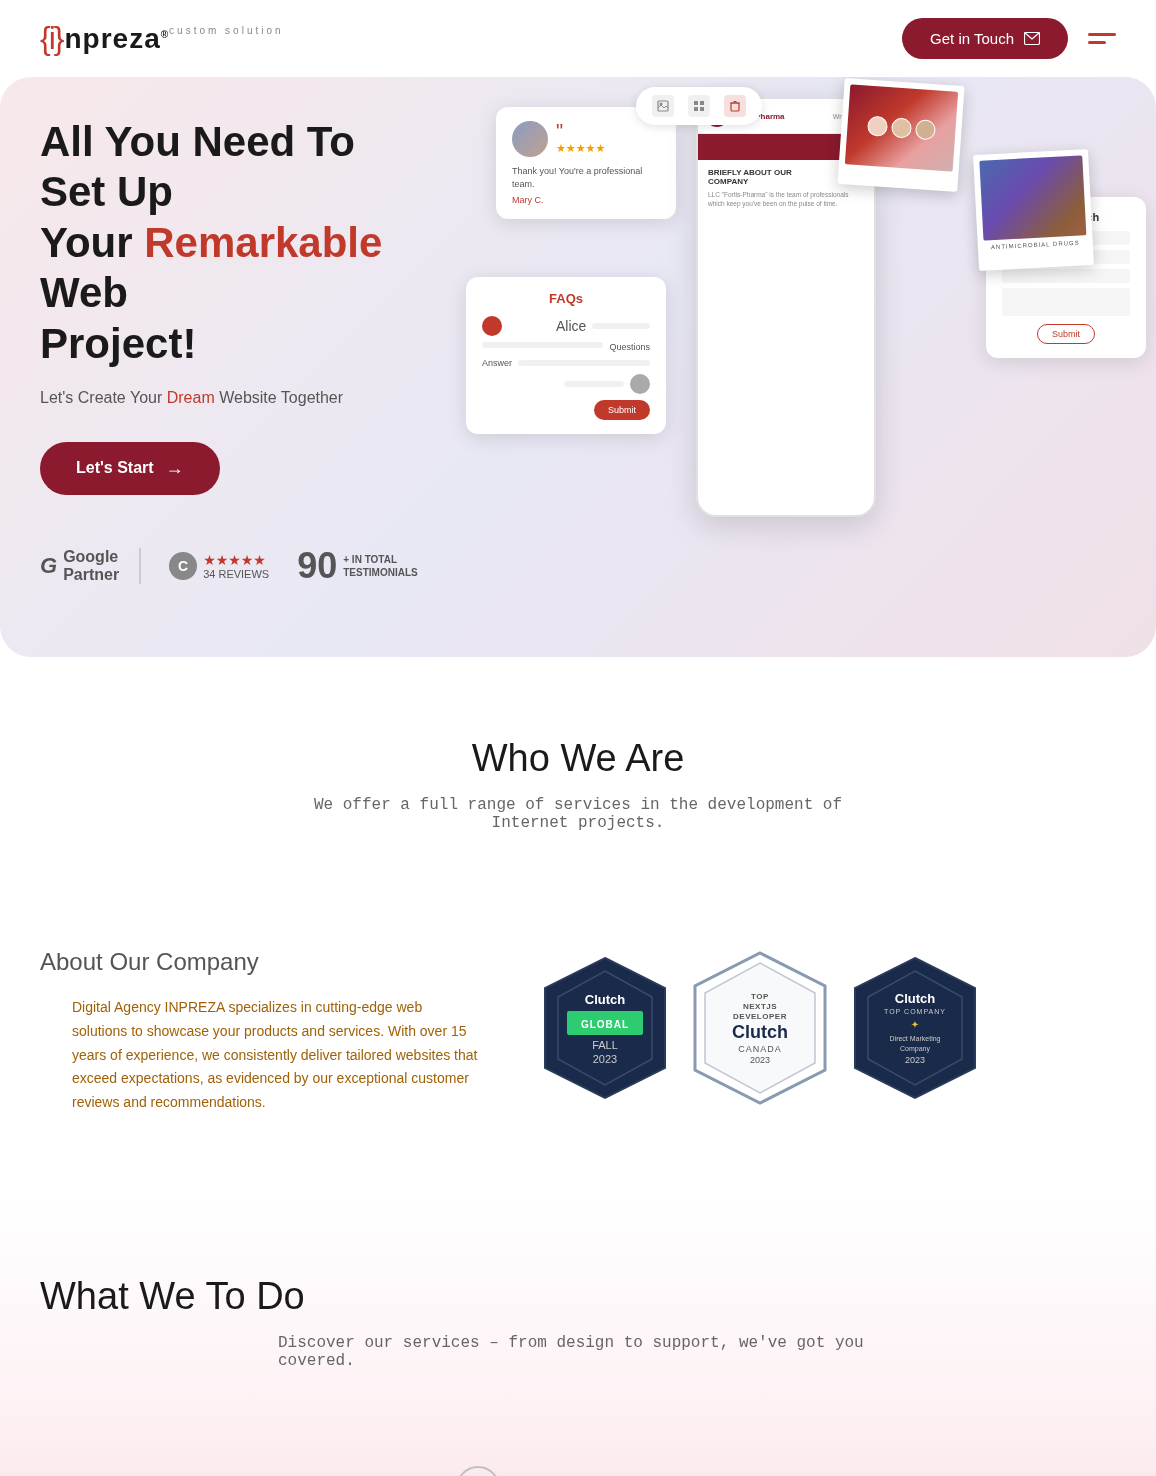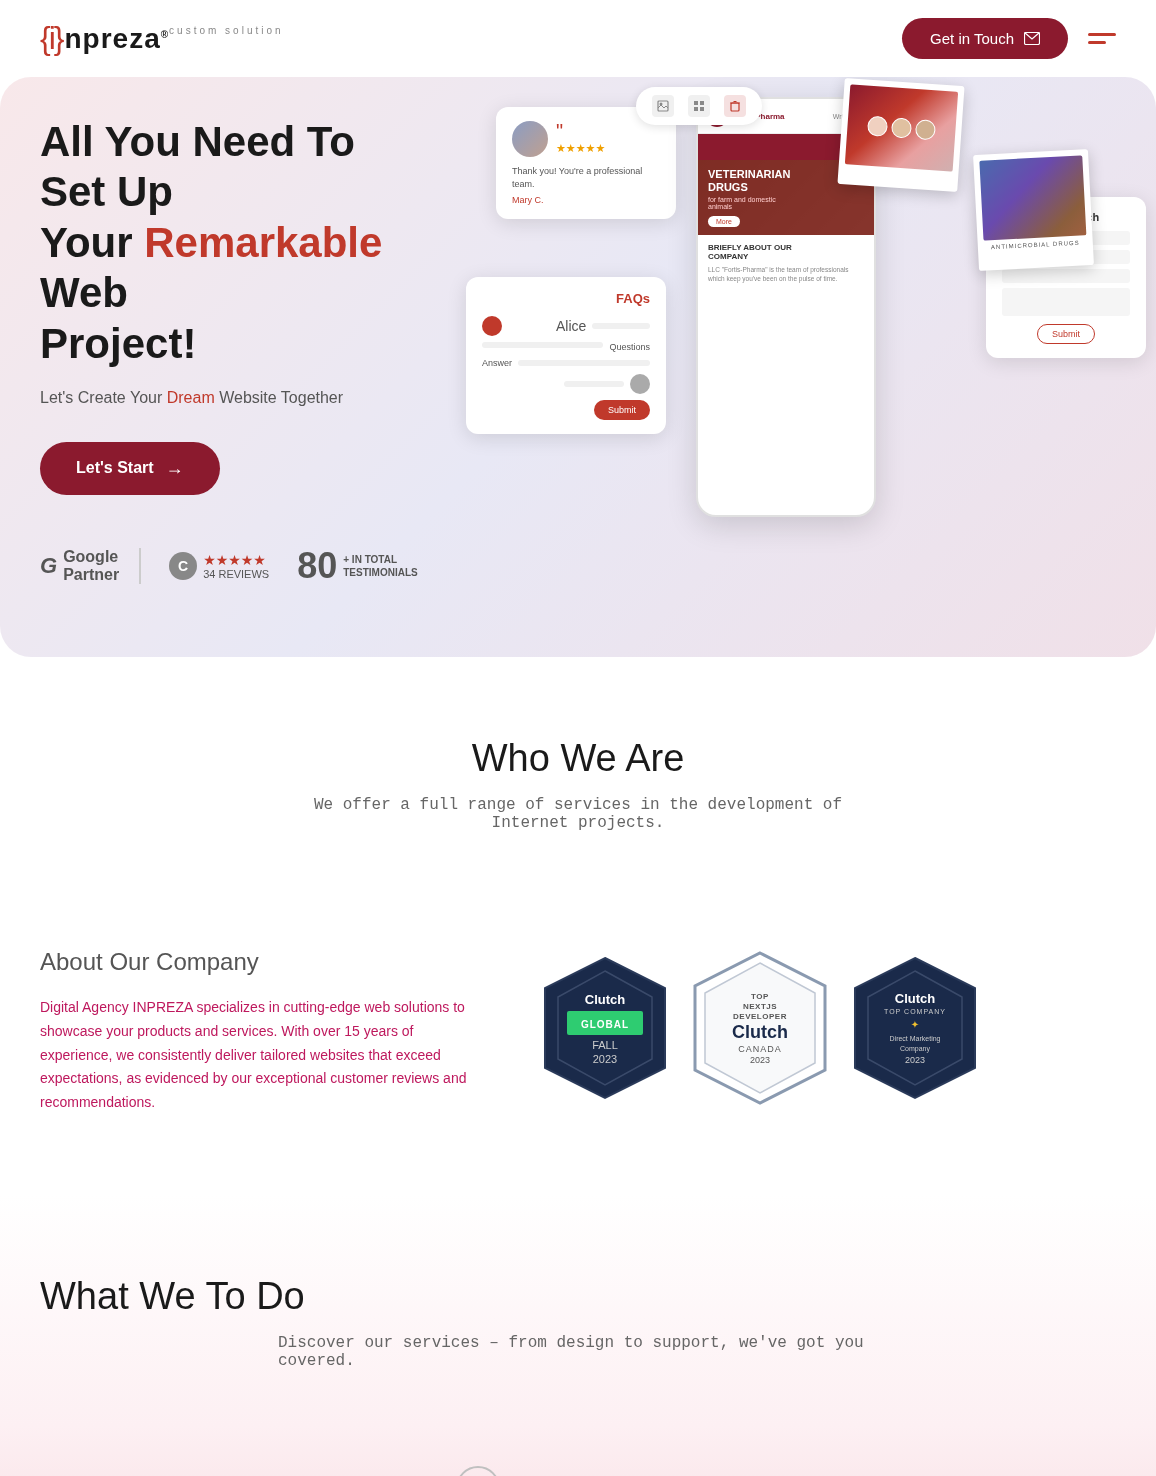--- a/index.html
+++ b/index.html
@@ -267,21 +267,21 @@
       border-radius: 12px;
       padding: 14px 16px;
       width: 200px;
       box-shadow: 0 4px 20px rgba(0,0,0,0.12);
     }
     .faq-title {
       font-size: 13px;
       font-weight: 700;
       color: #c0392b;
       margin-bottom: 10px;
-      text-align: right;
+      text-align: center;
     }
     .faq-submit {
       background: #c0392b;
       color: #fff;
       border: none;
       border-radius: 10px;
       padding: 5px 14px;
       font-size: 9px;
       cursor: pointer;
       float: right;
@@ -377,22 +377,23 @@
       max-width: 440px;
     }
     .about-title {
       font-size: 24px;
       font-weight: 400;
       color: #555;
       margin-bottom: 20px;
     }
     .about-desc {
       font-size: 14px;
-      color: #be185d;
+      color: #a16207;
       line-height: 1.7;
+      margin-left: 32px;
     }
 
     
     .badges-container {
       display: flex;
       align-items: center;
       gap: 20px;
       flex-shrink: 0;
     }
 
@@ -478,21 +479,21 @@
         <span style="font-size:16px;color:#555;font-weight:600;">Google<br>Partner</span>
       </div>
       <div class="clutch-logo">
         <div class="clutch-c">C</div>
         <div>
           <div class="stars">★★★★★</div>
           <div class="reviews-text">34 REVIEWS</div>
         </div>
       </div>
       <div class="testimonials-stat">
-        <span class="stat-number">80</span>
+        <span class="stat-number">90</span>
         <span class="stat-label">+ IN TOTAL<br>TESTIMONIALS</span>
       </div>
     </div>
   </div>
 
   <div class="hero-mockups">
 
     <div style="position:absolute;top:10px;left:200px;background:#fff;border-radius:30px;padding:8px 16px;display:flex;gap:14px;align-items:center;box-shadow:0 2px 10px rgba(0,0,0,0.12);z-index:5;">
       <div style="width:22px;height:22px;background:#f0f0f0;border-radius:4px;display:flex;align-items:center;justify-content:center;">
         <svg width="12" height="12" viewBox="0 0 12 12">
@@ -540,27 +541,20 @@
           </div>
           <span style="font-size:8px;font-weight:700;color:#8b1a2e;">FortisPharma</span>
         </div>
         <div style="font-size:7px;color:#888;">
           <span>Write to us</span>
         </div>
       </div>
       <div style="background:#8b1a2e;padding:5px 8px;display:flex;justify-content:flex-end;">
         <span style="color:#fff;font-size:14px;">☰</span>
       </div>
-      <div style="width:100%;height:75px;background:linear-gradient(135deg,#3a5a3a 0%,#5a7a5a 100%);position:relative;overflow:hidden;">
-        <div style="position:absolute;top:0;left:0;right:0;bottom:0;background:rgba(150,30,30,0.75);padding:8px 10px;">
-          <div style="font-size:11px;font-weight:800;color:#fff;line-height:1.2;text-transform:uppercase;">VETERINARIAN<br>DRUGS</div>
-          <div style="font-size:7px;color:#ffcccc;margin-top:2px;">for farm and domestic<br>animals</div>
-          <button style="background:#fff;border:none;border-radius:8px;padding:2px 8px;font-size:7px;color:#c0392b;margin-top:5px;cursor:pointer;">More</button>
-        </div>
-      </div>
       <div style="padding:8px 10px;">
         <div style="font-size:8px;font-weight:700;color:#333;margin-bottom:4px;text-transform:uppercase;">BRIEFLY ABOUT OUR<br>COMPANY</div>
         <div style="font-size:6.5px;color:#888;line-height:1.4;">LLC "Fortis-Pharma" is the team of professionals which keep
 you've been on the pulse of time.</div>
       </div>
     </div>
 
     <div class="faq-card">
       <div class="faq-title">FAQs</div>
       <div style="display:flex;gap:6px;margin-bottom:6px;align-items:center;">

